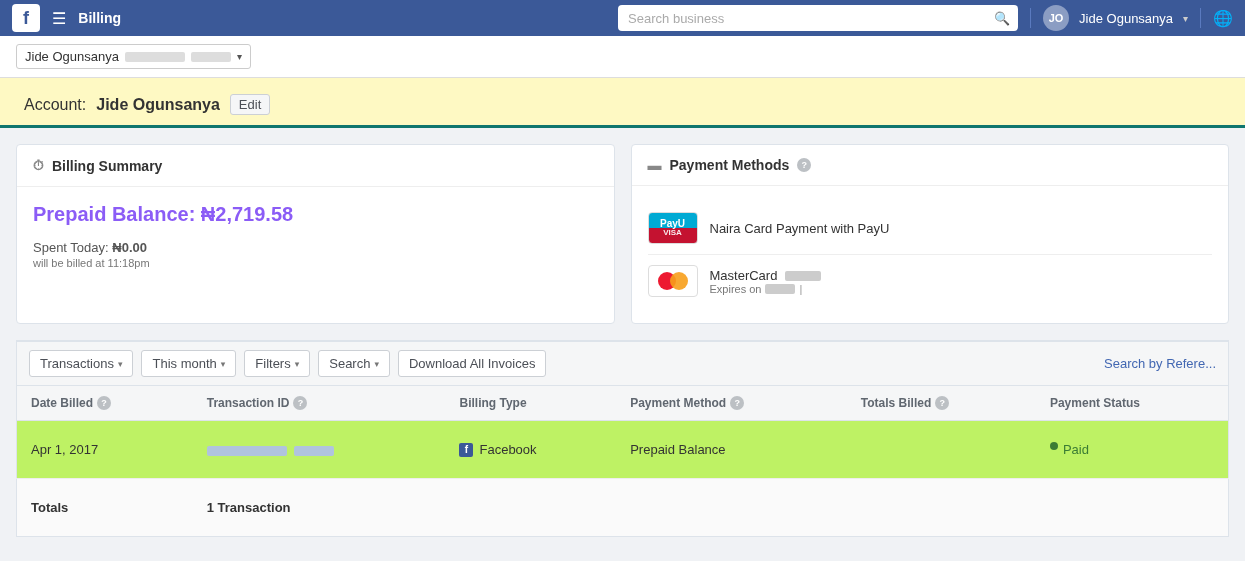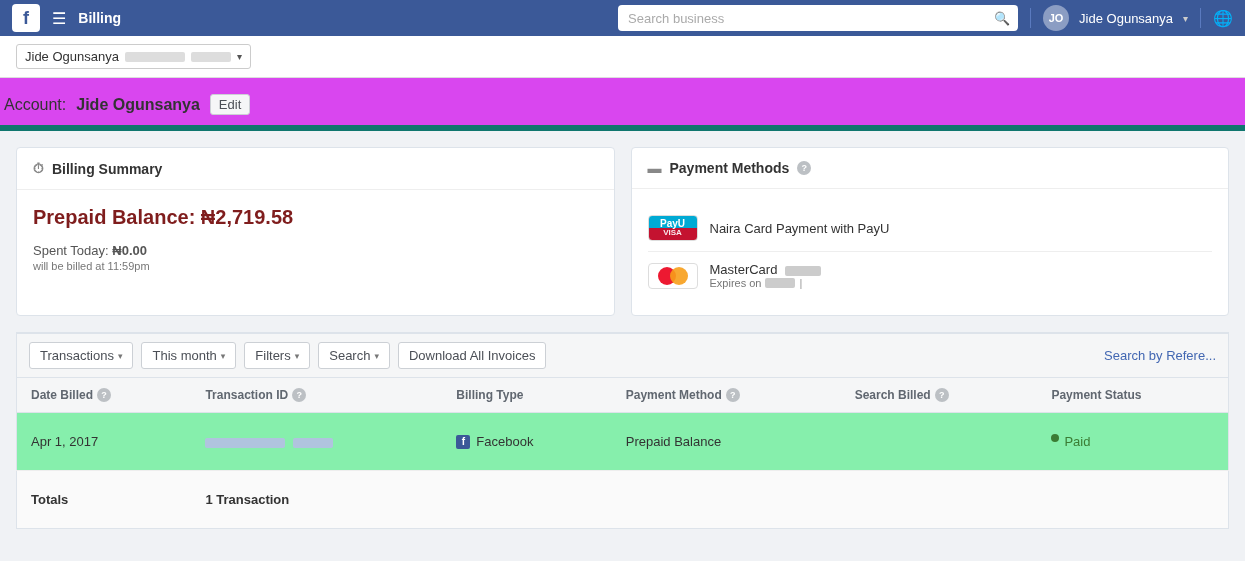--- a/index.html
+++ b/index.html
@@ -78,23 +78,23 @@
       width: 60px; height: 10px;
       background: #ddd; border-radius: 2px;
     }
     .account-bar-blurred2 {
       width: 40px; height: 10px;
       background: #ddd; border-radius: 2px;
     }
 
     
     .page-header {
-      background: #d946ef;
-      padding: 16px 20px 10px 4px;
-      border-bottom: 6px solid #0f766e;
+      background: #fef9c3;
+      padding: 16px 20px 10px 24px;
+      border-bottom: 3px solid #0f766e;
     }
     .page-header-inner { display: flex; align-items: center; gap: 10px; }
     .account-label { font-size: 16px; font-weight: 400; color: #333; }
     .account-name { font-size: 16px; font-weight: 600; color: #333; }
     .edit-btn-small {
       background: #f5f6f7;
       border: 1px solid #ccd0d5;
       border-radius: 3px;
       padding: 2px 8px;
       font-size: 13px;
@@ -122,34 +122,34 @@
       display: flex; align-items: center; gap: 8px;
       font-weight: 600; font-size: 14px; color: #333;
     }
     .card-header-icon { color: #888; font-size: 14px; }
     .card-body { padding: 16px; }
 
     .billing-card { flex: 1; max-width: 640px; }
     .payment-card { flex: 1; }
 
     
-    .prepaid-balance { font-size: 20px; font-weight: 700; margin-bottom: 14px; color: #7f1d1d; }
+    .prepaid-balance { font-size: 20px; font-weight: 700; margin-bottom: 14px; color: #8b5cf6; }
     .spent-today { font-size: 13px; color: #555; margin-bottom: 2px; }
     .billed-note { font-size: 11px; color: #777; }
     .amount-highlight { font-weight: 700; }
 
     
     .payment-option {
       display: flex; align-items: center; gap: 12px;
       padding: 10px 0;
       border-bottom: 1px solid #eee;
     }
     .payment-option:last-of-type { border-bottom: none; }
     .payment-logo {
-      width: 50px; height: 26px;
+      width: 50px; height: 32px;
       border: 1px solid #ddd;
       border-radius: 4px;
       display: flex; align-items: center; justify-content: center;
       font-size: 9px; font-weight: bold; color: #333; flex-shrink: 0;
       overflow: hidden;
     }
     .payu-logo {
       background: linear-gradient(180deg, #00aad4 50%, #c41230 50%);
       color: #fff; font-size: 8px; font-weight: bold;
       display: flex; flex-direction: column; align-items: center;
@@ -176,21 +176,21 @@
 
     .question-icon {
       display: inline-flex; align-items: center; justify-content: center;
       width: 14px; height: 14px; border-radius: 50%;
       background: #bcc0c4; color: #fff; font-size: 9px; font-weight: bold;
       cursor: pointer;
     }
 
     
     .transactions-area {
-      background: #86efac;
+      background: #bef264;
       border-top: 1px solid #dde3ea;
       margin: 0 16px 16px 16px;
     }
 
     
     .toolbar {
       background: #f5f6f7;
       border: 1px solid #dde3ea;
       border-bottom: none;
       padding: 8px 12px;
@@ -302,21 +302,21 @@
     </div>
     <div class="card-body">
       <div class="prepaid-balance">
         <span>Prepaid Balance:</span>
         <span>₦2,719.58</span>
       </div>
       <div class="spent-today">
         <span>Spent Today:</span>
         <span class="amount-highlight">₦0.00</span>
       </div>
-      <div class="billed-note">will be billed at 11:59pm</div>
+      <div class="billed-note">will be billed at 11:18pm</div>
     </div>
   </div>
 
   <div class="card payment-card">
     <div class="card-header">
       <span class="card-header-icon">▬</span>
       <span>Payment Methods</span>
       <span class="question-icon">?</span>
     </div>
     <div class="card-body">
@@ -400,21 +400,21 @@
             </div>
         </th>
         <th>
           <div class="th-inner">
             <span>Payment Method</span>
             <span class="question-icon">?</span>
           </div>
         </th>
         <th>
           <div class="th-inner">
-            <span>Search Billed</span>
+            <span>Totals Billed</span>
             <span class="question-icon">?</span>
           </div>
         </th>
         <th>
           <div class="th-inner">
               <span>Payment Status</span>
             </div>
         </th>
       </tr>
     </thead>

